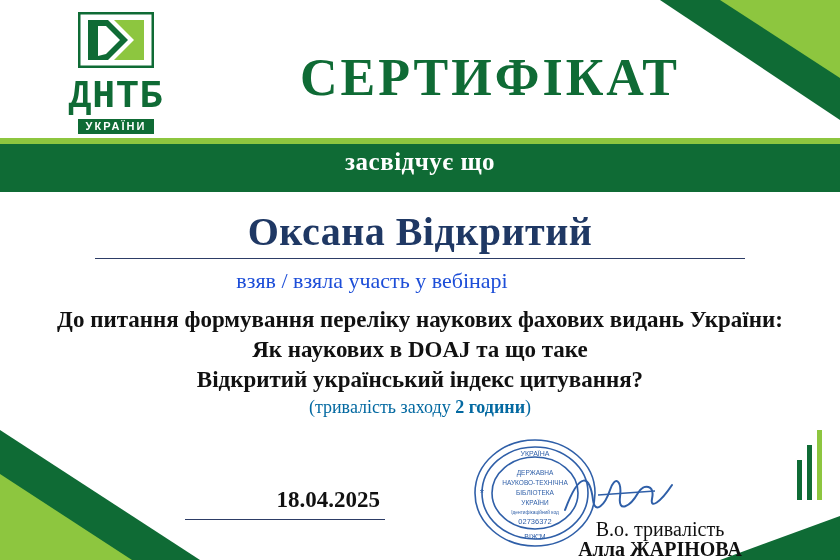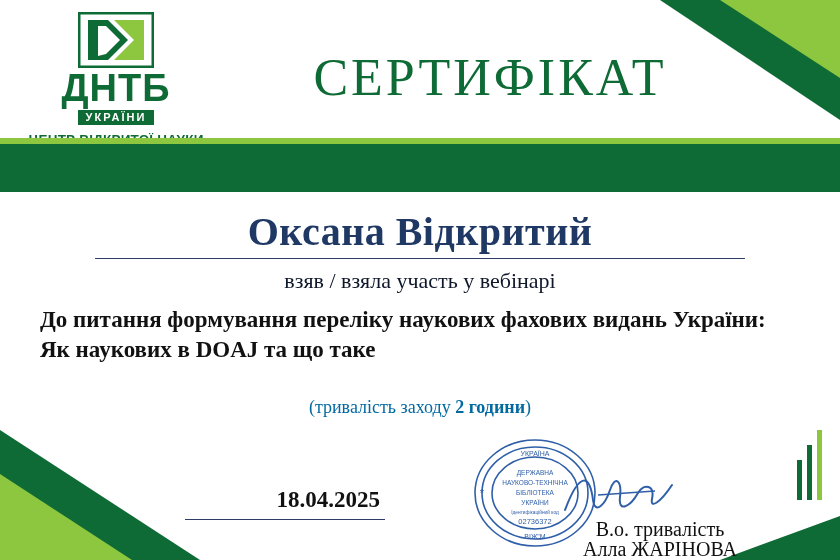--- a/index.html
+++ b/index.html
@@ -85,27 +85,27 @@
     text-align: center;
   }
   .logo-mark {
     width: 76px;
     height: 56px;
     margin: 4px auto 0;
     position: relative;
   }
   .logo-mark svg { display:block; }
   .logo-dntb {
-    font-family: Liberation Sans, sans-serif;
+    font-family: Liberation Mono, monospace;
     font-weight: bold;
     font-size: 38px;
     letter-spacing: 1px;
     color: #0f6b35;
     line-height: 38px;
-    margin-top: 1px;
+    margin-top: 10px;
   }
   .logo-ukr {
     display: inline-block;
     background: #0f6b35;
     color: #ffffff;
     font-family: "Liberation Sans", sans-serif;
     font-weight: bold;
     font-size: 11px;
     letter-spacing: 2px;
     padding: 1px 8px 2px;
@@ -121,21 +121,21 @@
   }
 
   
   .title {
     position: absolute;
     left: 230px;
     top: 48px;
     width: 520px;
     text-align: center;
     font-family: "Liberation Serif", serif;
-    font-weight: normal;
+    font-weight: bold;
     font-size: 52px;
     letter-spacing: 3px;
     color: #0f6b35;
   }
 
   
   .band {
     position: absolute;
     left: 0;
     top: 138px;
@@ -183,30 +183,29 @@
     border-bottom: 1.5px solid #2d3d66;
   }
 
   .subline {
     position: absolute;
     left: 0;
     top: 268px;
     width: 744px;
     text-align: center;
     font-size: 22px;
-    color: #0f172a;
-    padding-left: 48px;
+    color: #1d4ed8;
   }
 
   .event-title {
     position: absolute;
     left: 40px;
     top: 305px;
     width: 760px;
-    text-align: left;
+    text-align: center;
     font-weight: bold;
     font-size: 23px;
     line-height: 30px;
     color: #111111;
   }
 
   .duration {
     position: absolute;
     left: 0;
     top: 397px;
@@ -246,21 +245,21 @@
     font-size: 20px;
     color: #111111;
   }
   .sign-name {
     position: absolute;
     left: 520px;
     top: 538px;
     width: 280px;
     text-align: center;
     font-size: 20px;
-    font-weight: normal;
+    font-weight: bold;
     color: #111111;
   }
 
   
   .stamp {
     position: absolute;
     left: 470px;
     top: 437px;
     width: 130px;
     height: 112px;
@@ -301,29 +300,31 @@
     </div>
     <div class="logo-dntb">ДНТБ</div>
     <div class="logo-ukr">УКРАЇНИ</div>
     <div class="logo-sub">ЦЕНТР ВІДКРИТОЇ НАУКИ</div>
   </div>
 
   <div class="title">СЕРТИФІКАТ</div>
 
   <div class="band"></div>
   <div class="band-light"></div>
+  <div class="band-text">засвідчує що</div>
 
   <div class="recipient">Оксана Відкритий</div>
   <div class="recipient-rule"></div>
 
   <div class="subline">взяв / взяла участь у вебінарі</div>
 
   <div class="event-title">
     <div>До питання формування переліку наукових фахових видань України:</div>
     <div>Як наукових в DOAJ та що таке</div>
+    <div>Відкритий український індекс цитування?</div>
   </div>
 
   <div class="duration">
     <span>(тривалість заходу </span><b>2 години</b><span>)</span>
   </div>
 
   <div class="date">18.04.2025</div>
   <div class="date-rule"></div>
 
   <div class="stamp">

